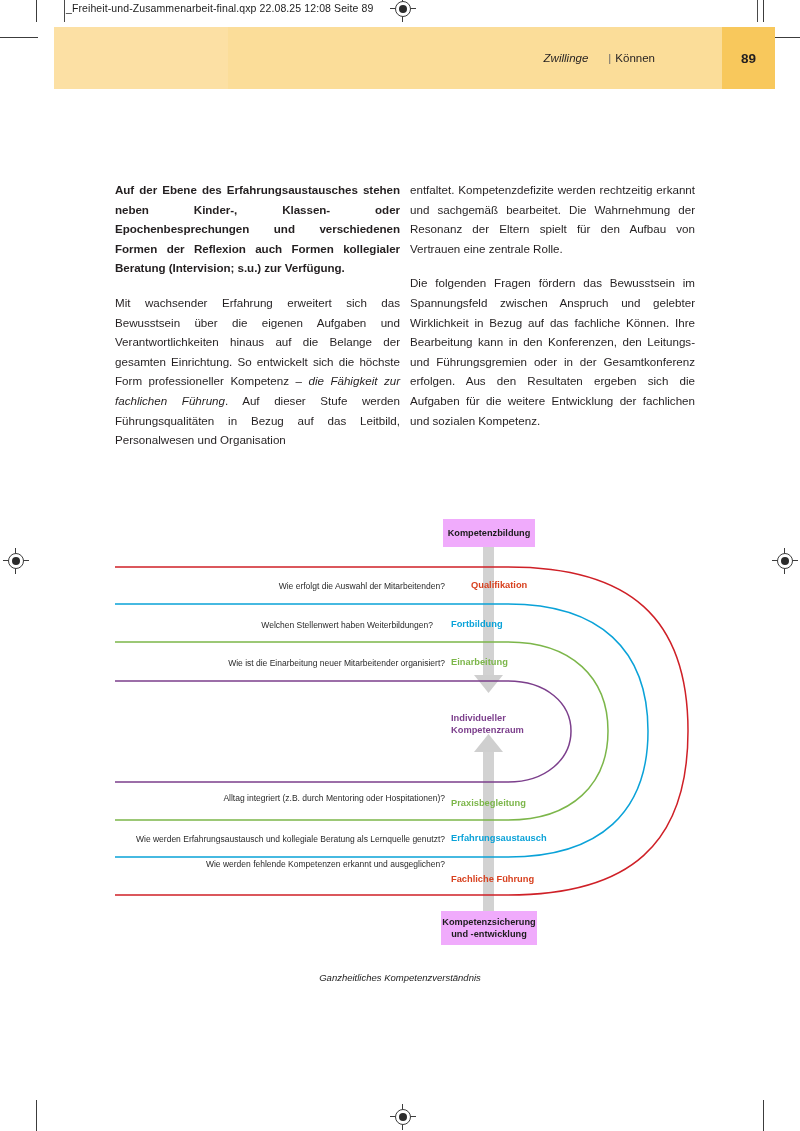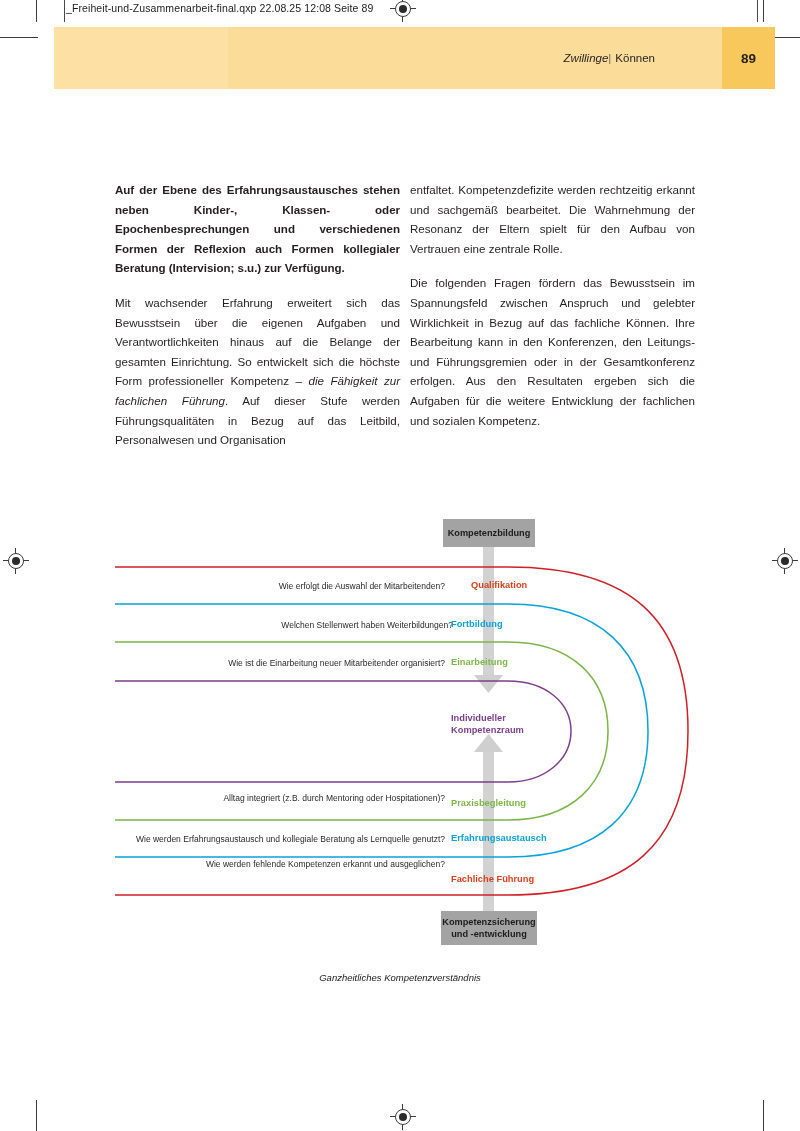--- a/index.html
+++ b/index.html
@@ -44,21 +44,21 @@
   
   .header-band { position:absolute; left:54px; top:27px; height:62px; width:721px; }
   .band-a { position:absolute; left:0;   top:0; width:174px; height:62px; background:#fce0a4; }
   .band-b { position:absolute; left:174px; top:0; width:494px; height:62px; background:#fbdd99; }
   .band-c { position:absolute; left:668px; top:0; width:53px;  height:62px; background:#f8c85c; }
   .header-text {
     position:absolute; right:120px; top:0; height:62px;
     display:flex; align-items:center; justify-content:flex-end;
     font-size:11.5px; white-space:nowrap; color:#231f20;
   }
-  .header-text .ital { font-style:italic; padding-right:0; }
+  .header-text .ital { font-style:italic; padding-right:20px; }
   .header-text .sep  { padding:0 4px 0 0; color:#6a6a6a; }
   .header-text .chap { font-weight:400; }
   .page-no {
     position:absolute; left:668px; top:0; width:53px; height:62px;
     display:flex; align-items:center; justify-content:center;
     font-size:13.5px; font-weight:700; color:#231f20;
   }
 
   
   .col { position:absolute; width:285px; }
@@ -71,21 +71,21 @@
   }
   .para.lead { font-weight:700; letter-spacing:-0.05px; }
   .para .ital { font-style:italic; }
 
   
   .diagram { position:absolute; left:0; top:500px; width:800px; height:500px; }
   .diagram svg { position:absolute; left:0; top:0; }
 
   .box-node {
     position:absolute;
-    background:#a3a3a3;
+    background:#f0abfc;
     display:flex; flex-direction:column;
     align-items:center; justify-content:center;
     font-size:9.2px; font-weight:700; line-height:12px;
     color:#1c1c1c; text-align:center;
   }
   #node-top    { left:443px; top:19px; width:92px; height:28px; }
   #node-bottom { left:441px; top:411px; width:96px; height:34px; }
 
   .row-label {
     position:absolute;
@@ -201,21 +201,21 @@
     <span>und -entwicklung</span>
   </div>
 
   <div class="row-question" style="left:180px; top:80px; width:265px;">
     <div>Wie erfolgt die Auswahl der Mitarbeitenden?</div>
   </div>
   <div class="row-label" style="left:471px; top:80px; color:#d8411f;">
     <span>Qualifikation</span>
   </div>
 
-  <div class="row-question" style="left:188px; top:119px; width:265px;">
+  <div class="row-question" style="left:168px; top:119px; width:265px;">
     <div>Welchen Stellenwert haben Weiterbildungen?</div>
   </div>
   <div class="row-label" style="left:451px; top:119px; color:#0aa2d8;">
     <span>Fortbildung</span>
   </div>
 
   <div class="row-question" style="left:150px; top:157px; width:295px;">
     <div>Wie ist die Einarbeitung neuer Mitarbeitender organisiert?</div>
   </div>
   <div class="row-label" style="left:451px; top:157px; color:#7cb64a;">

